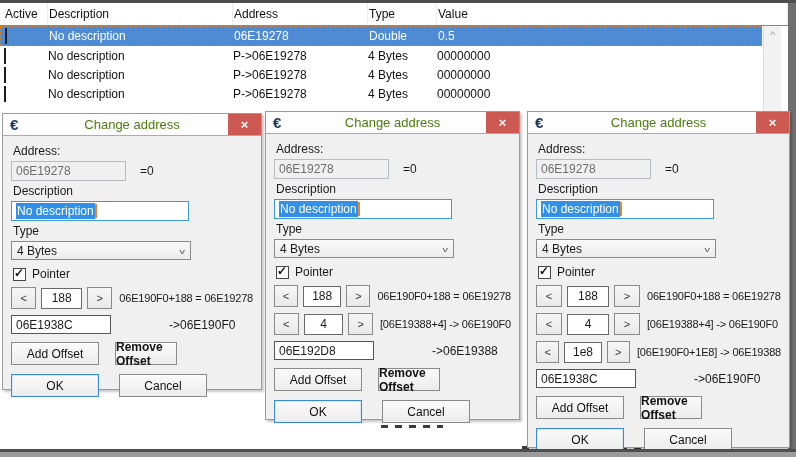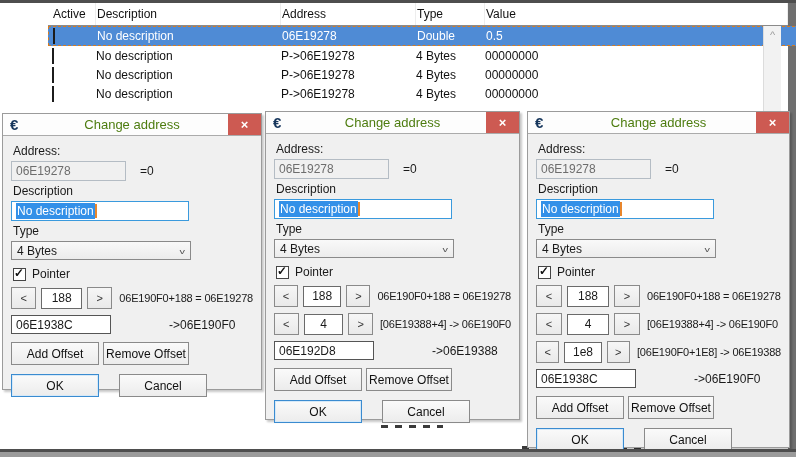--- a/index.html
+++ b/index.html
@@ -6,21 +6,21 @@
   html,body { background:#fff; }
   body { font-family:"Liberation Sans", sans-serif; }
   .screen { position:relative; width:796px; height:457px; background:#ffffff; overflow:hidden; }
 
   
   .edge-top    { position:absolute; left:0; top:0; width:796px; height:3px; background:#4e4e4e; z-index:10; }
   .edge-right  { position:absolute; right:0; top:0; width:8px; height:457px; background:#6f6f6f; z-index:1; }
   .edge-bottom { position:absolute; left:0; bottom:0; width:796px; height:8px; background:#9b9b9b; border-top:3px solid #4e4e4e; z-index:10; }
 
   
-  .table { position:absolute; left:0; top:3px; width:788px; background:#fff; z-index:2;padding-left:48px; }
+  .table { position:absolute; left:0; top:3px; width:788px; background:#fff; z-index:2; }
   .thead { display:grid; grid-template-columns:48px 185px 135px 69px 1fr; height:23px; align-items:center;
            border-bottom:1px solid #8a8a8a; font-size:12px; color:#111; background:#fff; }
   .thead > div { padding-left:1px; border-right:1px solid #ededed; height:100%; display:flex; align-items:center; }
   .thead > div:first-child { padding-left:5px; }
   .trow { display:grid; grid-template-columns:48px 185px 135px 69px 1fr; height:19px; align-items:center;
           font-size:12px; color:#111; width:762px; }
   .trow.selected { background:#4f8bd5; color:#fff; border:1px dashed #d97c1e; height:20px; }
   .cbx { width:13px; height:13px; border:1px solid #1c1c1c; background:#fff; margin-left:4px; }
   .trow .cell { overflow:hidden; white-space:nowrap; }
 
@@ -66,21 +66,21 @@
   .offset-lbl { margin-left:7px; font-size:11px; letter-spacing:-0.2px; white-space:nowrap; }
 
   .base-row { display:flex; align-items:center; margin-top:6px;gap:48px; }
   .base-box { width:100px; height:19px; border:1px solid #555; }
   .base-note { margin-left:10px; }
 
   .btn-row { display:flex; margin-top:8px; }
   .btn { height:23px; border:1px solid #8a8a8a; background:linear-gradient(#fafafa,#ececec); font-size:12px;
          display:flex; align-items:center; justify-content:center; cursor:default; color:#111; }
   .btn-add { width:88px; }
-  .btn-remove { width:86px; margin-left:4px; }
+  .btn-remove { width:62px; margin-left:16px;font-weight:bold; }
   .okcancel { display:flex; margin-top:9px;text-align:right; }
   .btn-ok { width:88px; border:1px solid #3a8bd0; box-shadow:inset 0 0 0 1px #d6e9f8; }
   .btn-cancel { width:88px; margin-left:20px; }
 
   
   .frag { position:absolute; height:3px; background:repeating-linear-gradient(90deg,#3a3a3a 0 7px,transparent 7px 14px); z-index:2; }
   .frag1 { left:381px; top:425px; width:62px; }
   .frag2 { left:522px; top:446px; width:182px; }
 </style>
 </head>

